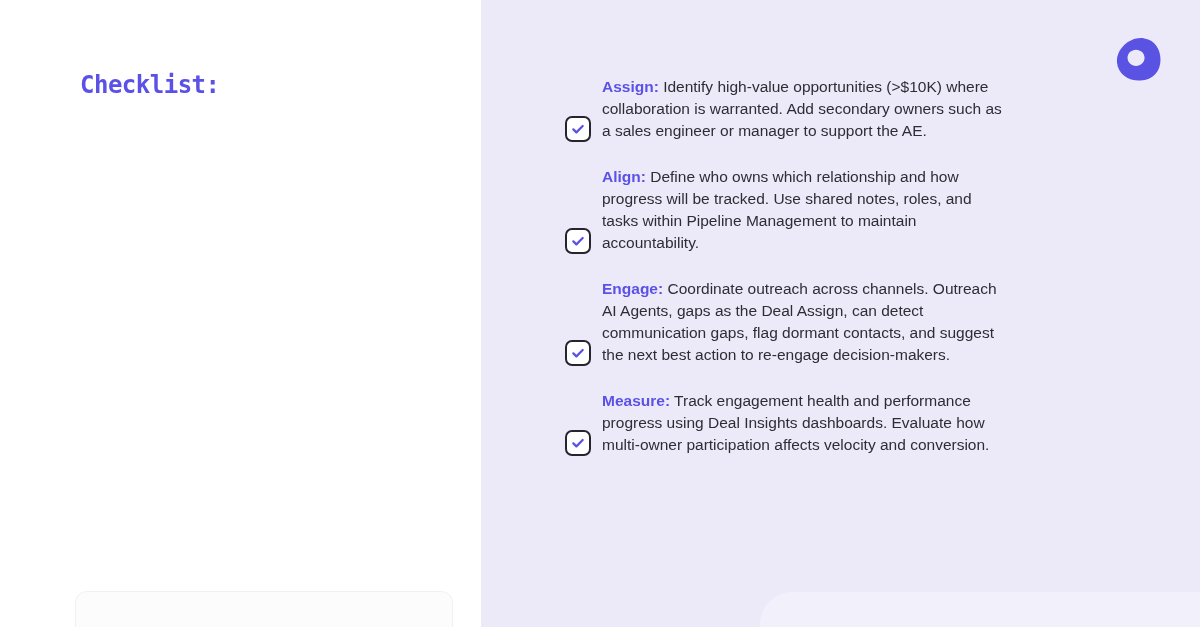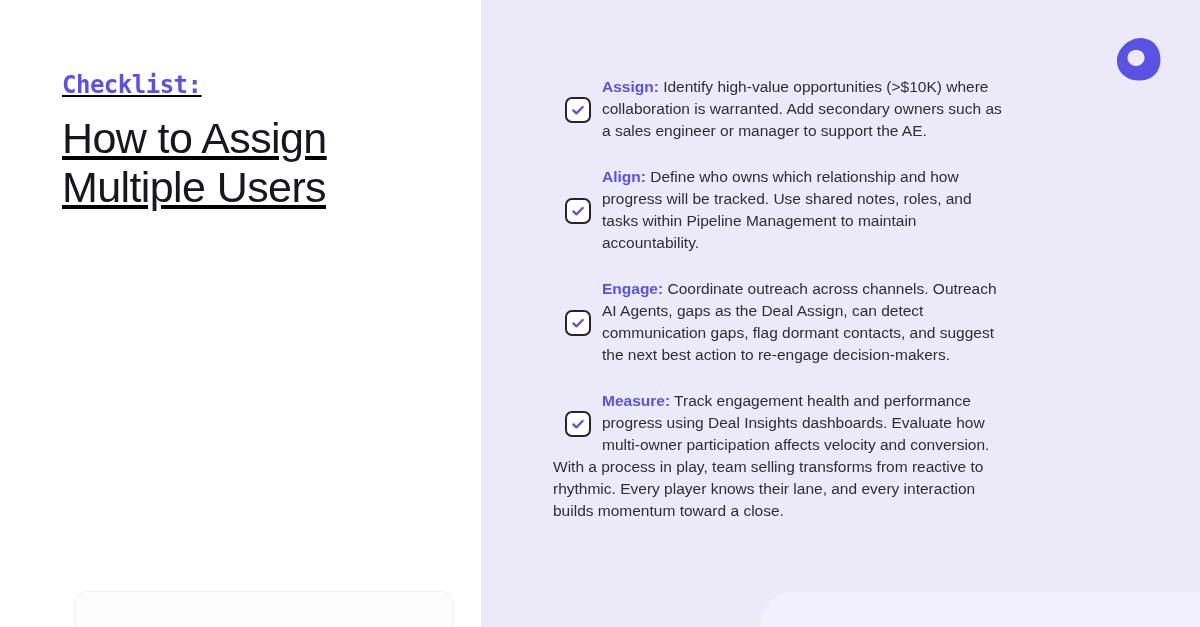--- a/index.html
+++ b/index.html
@@ -14,23 +14,22 @@
     width: 1200px;
     height: 627px;
     display: flex;
   }
   
   .left-panel {
     position: relative;
     width: 481px;
     height: 100%;
     background: #ffffff;
-    padding: 71px 50px 0 62px;
+    padding: 71px 50px 0 80px;
     flex: 0 0 auto;
-    text-decoration: underline;
   }
   .eyebrow {
     font-family: "DejaVu Sans Mono", monospace;
     font-weight: 700;
     font-size: 24px;
     letter-spacing: -0.5px;
     color: #5b51e6;
   }
   .title {
     margin-top: 15px;
@@ -64,21 +63,21 @@
   }
   .logo svg { display: block; width: 100%; height: 100%; }
   .checklist {
     position: absolute;
     top: 76px;
     left: 84px;
     width: 440px;
   }
   .row {
     display: flex;
-    align-items: center;
+    align-items: flex-end;
     margin-bottom: 24px;
   }
   .checkbox {
     flex: 0 0 auto;
     width: 26px;
     height: 26px;
     background: #ffffff;
     border: 2px solid #26252e;
     border-radius: 7px;
     display: flex;
@@ -132,21 +131,20 @@
     border-radius: 40px;
   }
 </style>
 </head>
 <body>
 
 <div class="page">
 
   <div class="left-panel">
     <div class="eyebrow">Checklist:</div>
-    <h1 class="title"><span>How to Assign</span><br><span>Multiple Users</span></h1>
     <div class="deco-left"></div>
   </div>
 
   <div class="right-panel">
     <div class="deco-right"></div>
 
     <div class="logo">
       <svg viewBox="0 0 48 46" xmlns="http://www.w3.org/2000/svg">
         <path fill="#5A52E2" fill-rule="evenodd" d="M30,1.5 C41,3 46.5,13 46.5,23 C46.5,35 39,44 26,44.5 C14,45 3,38 2,26 C1,12 16,-1.2 30,1.5 Z M21.5,13 C16.6,13 12.8,16.7 12.8,21.3 C12.8,25.9 16.6,29.6 21.5,29.6 C26.4,29.6 30.2,25.9 30.2,21.3 C30.2,16.7 26.4,13 21.5,13 Z"></path>
       </svg>
@@ -180,16 +178,15 @@
         <div class="row">
           <span class="checkbox">
             <svg viewBox="0 0 24 24" xmlns="http://www.w3.org/2000/svg">
               <path d="M5 12.6 L9.6 17 L19 7.6" fill="none" stroke="#5B51E6" stroke-width="3.4" stroke-linecap="round" stroke-linejoin="round"></path>
             </svg>
           </span>
           <p class="item-text"><b class="item-label">Measure:</b><span> Track engagement health and performance progress using </span><span class="link">Deal Insights</span><span> dashboards. Evaluate how multi-owner participation affects velocity and conversion.</span></p>
         </div>
       </div>
 
-    <p class="closing">With a process in play, team selling transforms from reactive to rhythmic. Every player knows their lane, and every interaction builds momentum toward a close.</p>
   </div>
 
 </div>
 
 </body></html>

